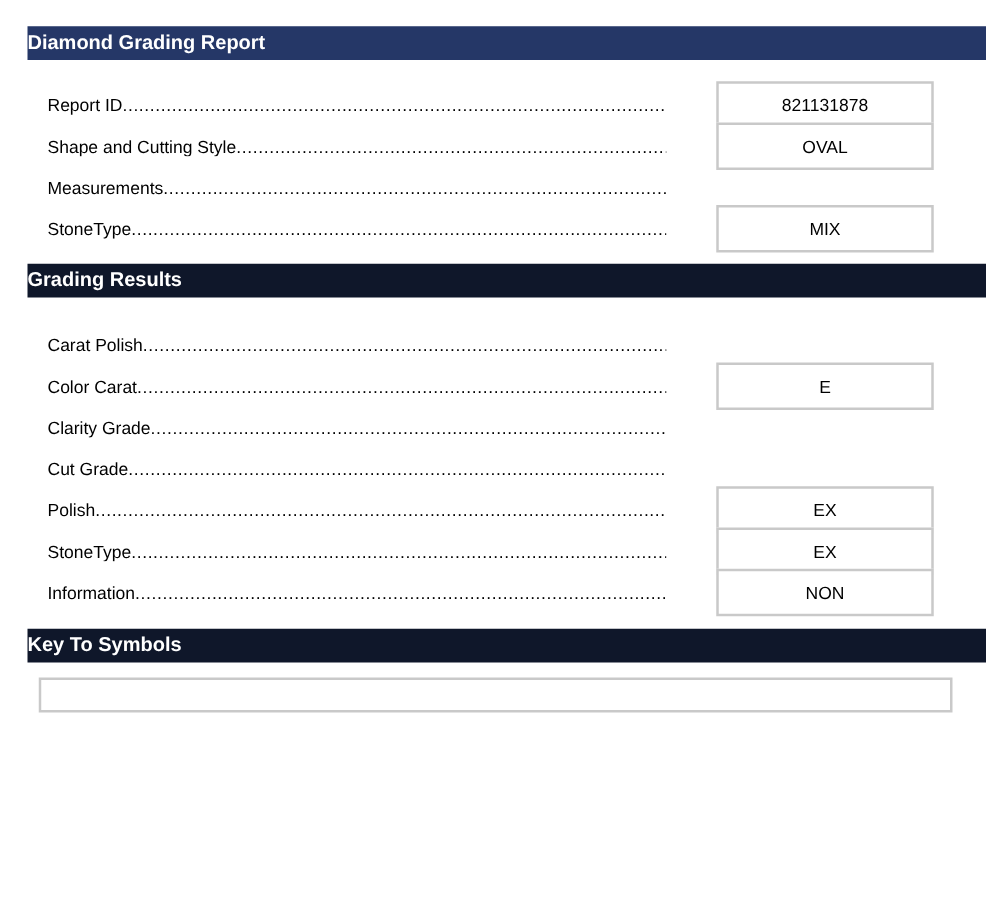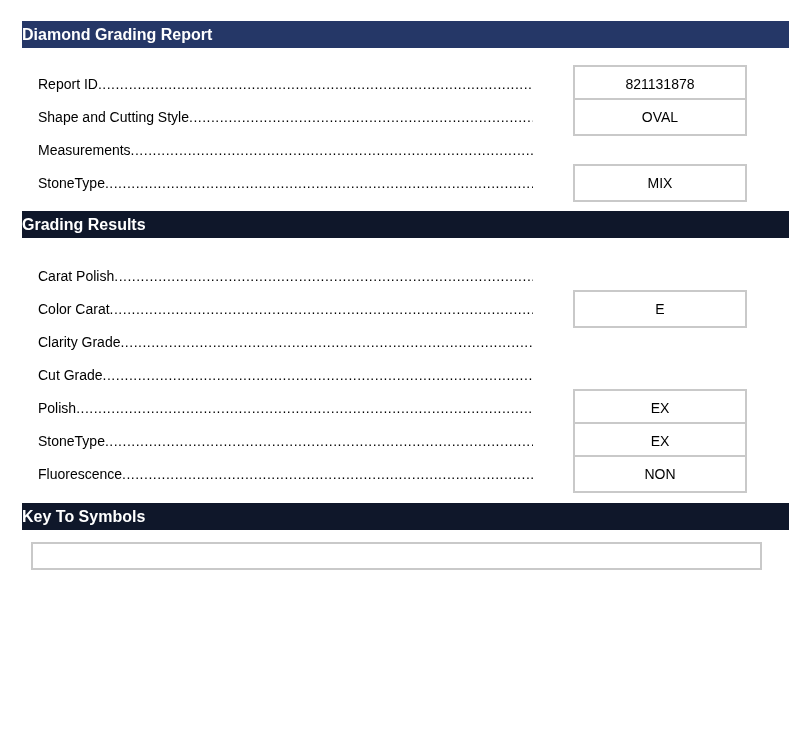--- a/index.html
+++ b/index.html
@@ -86,21 +86,21 @@
     <div class="leader"><span>Polish</span><span class="dots">........................................................................................................................................................</span></div>
     <input class="value-box" readonly="" value="EX" style="">
   </div>
 
   <div class="row">
     <div class="leader"><span>StoneType</span><span class="dots">........................................................................................................................................................</span></div>
     <input class="value-box" readonly="" value="EX" style="">
   </div>
 
   <div class="row">
-    <div class="leader"><span>Fluorescence</span><span class="dots">........................................................................................................................................................</span></div>
+    <div class="leader"><span>Information</span><span class="dots">........................................................................................................................................................</span></div>
     <input class="value-box" readonly="" value="NON" style="">
   </div>
 
   <div id="bar-key" class="bar gray">Key To Symbols</div>
 
   <div class="key-box"></div>
 
 </div>
 
 </body></html>

